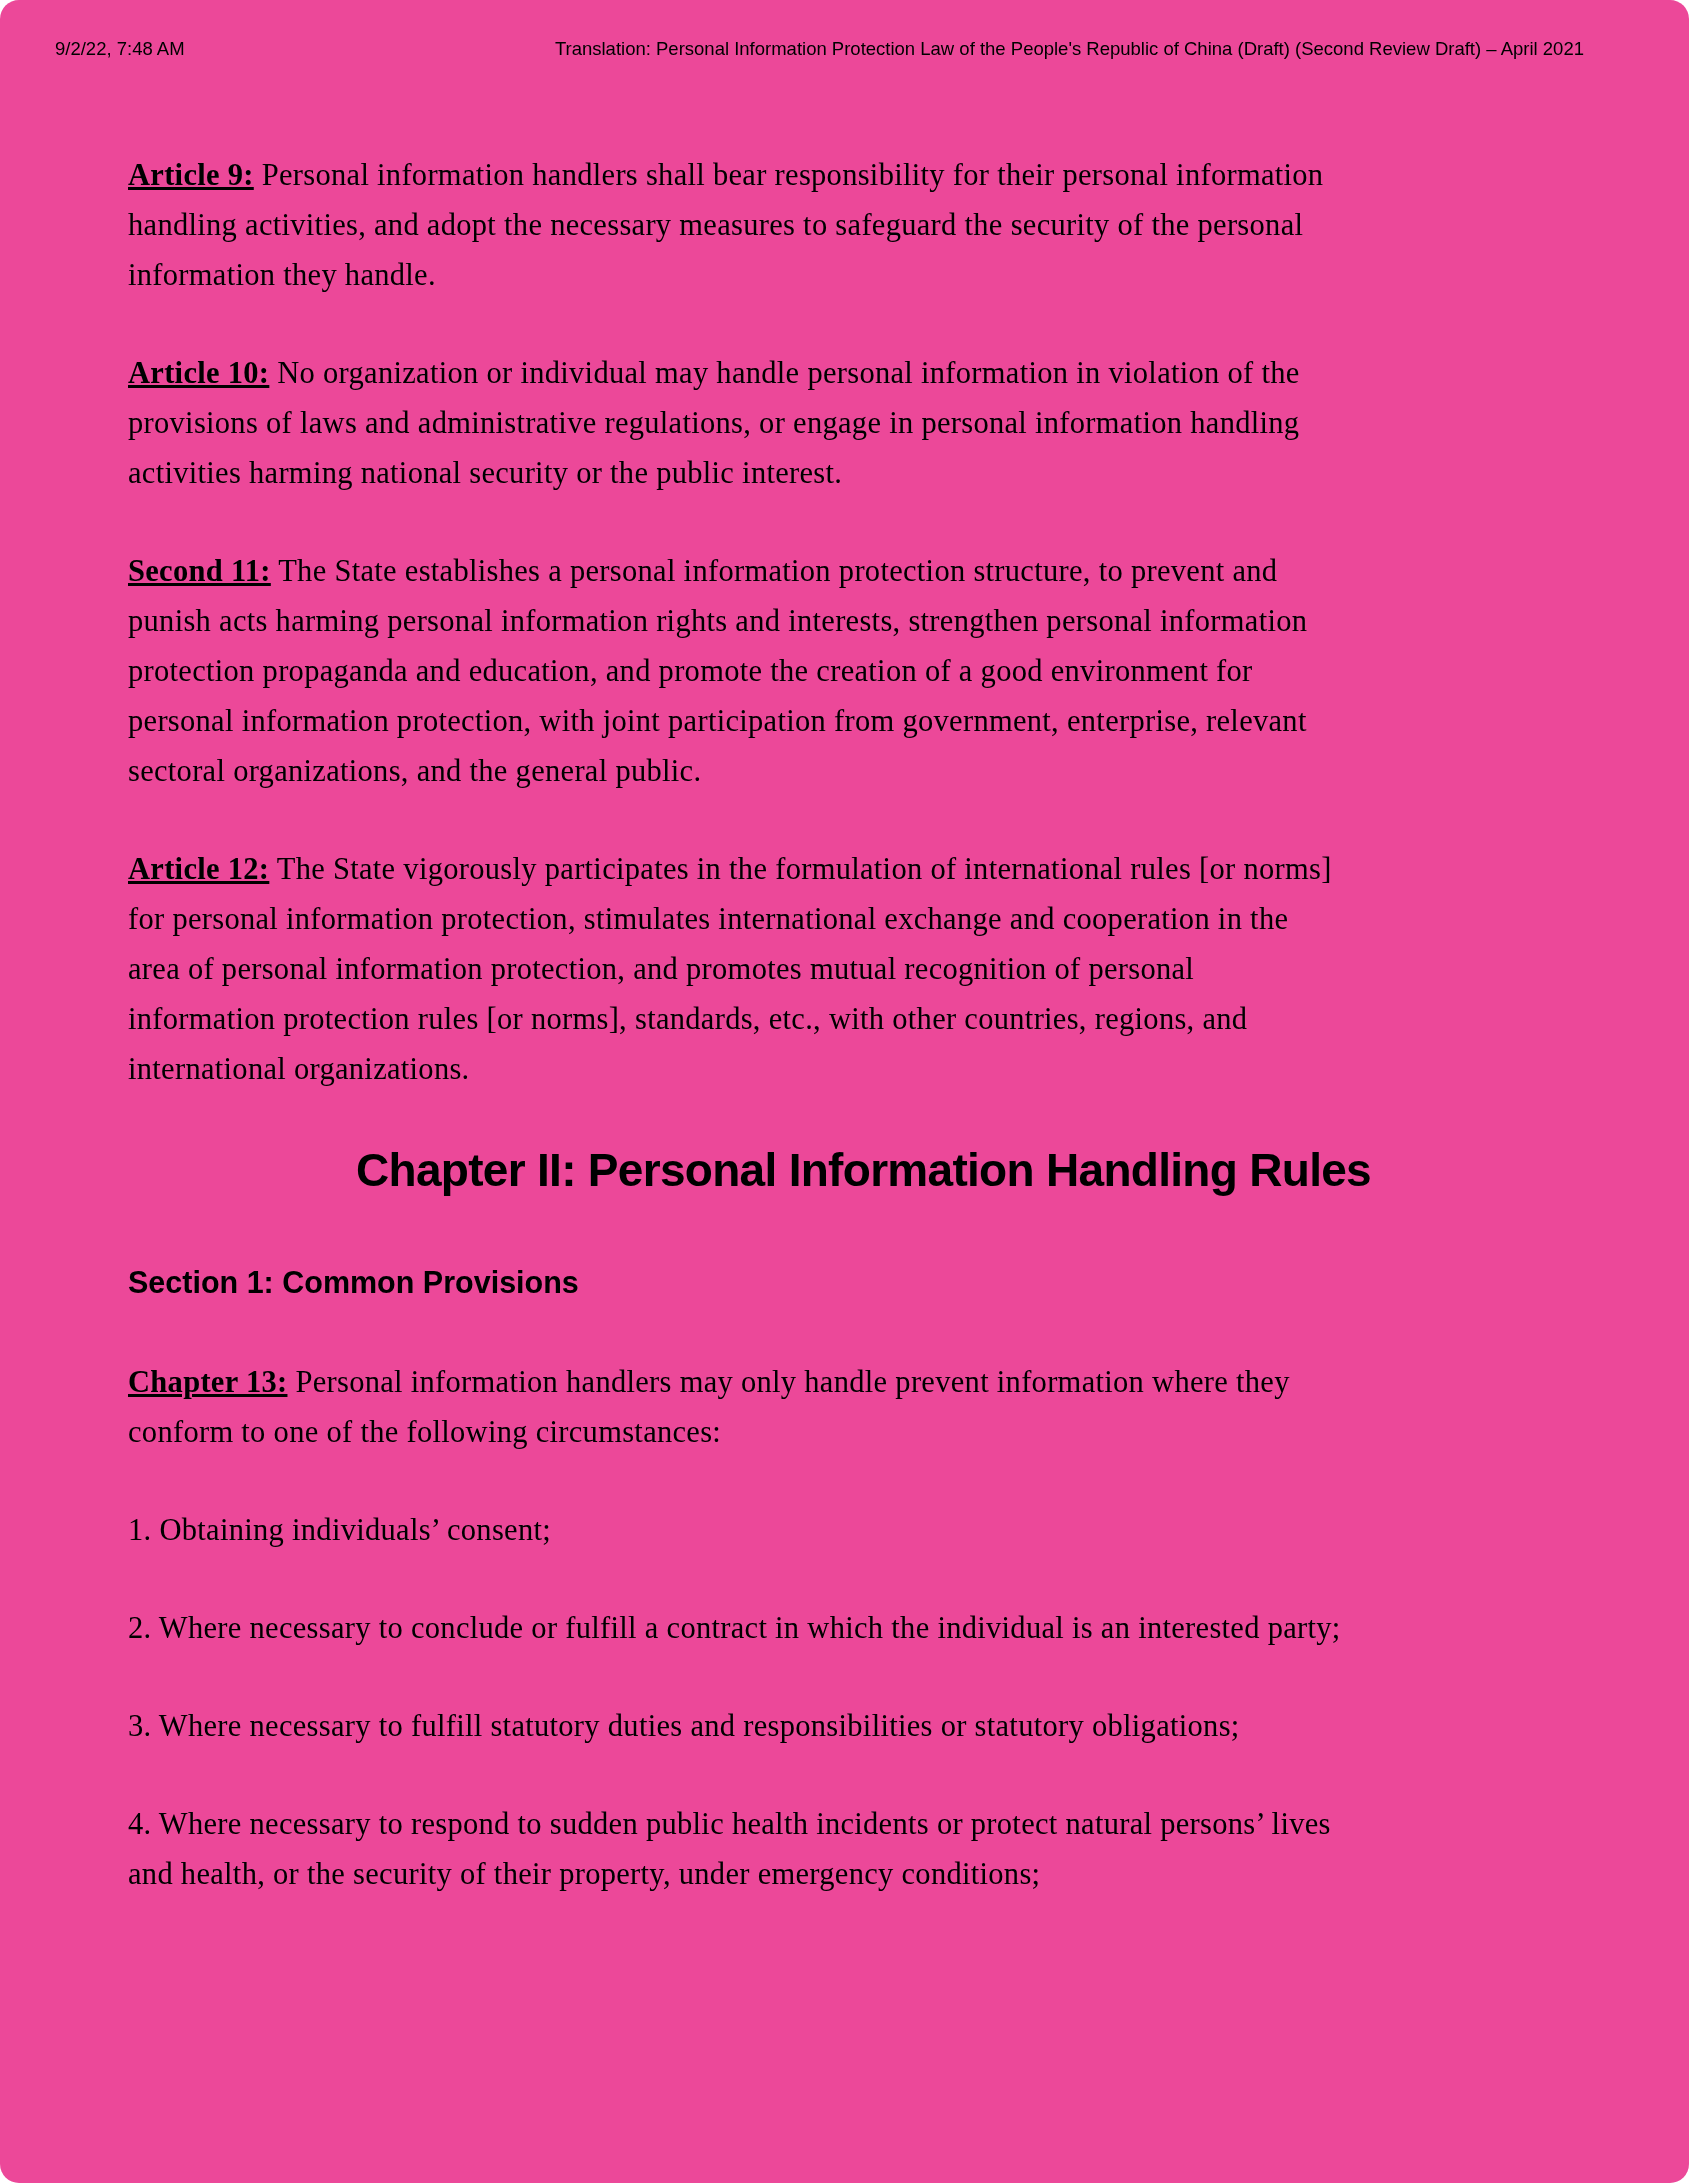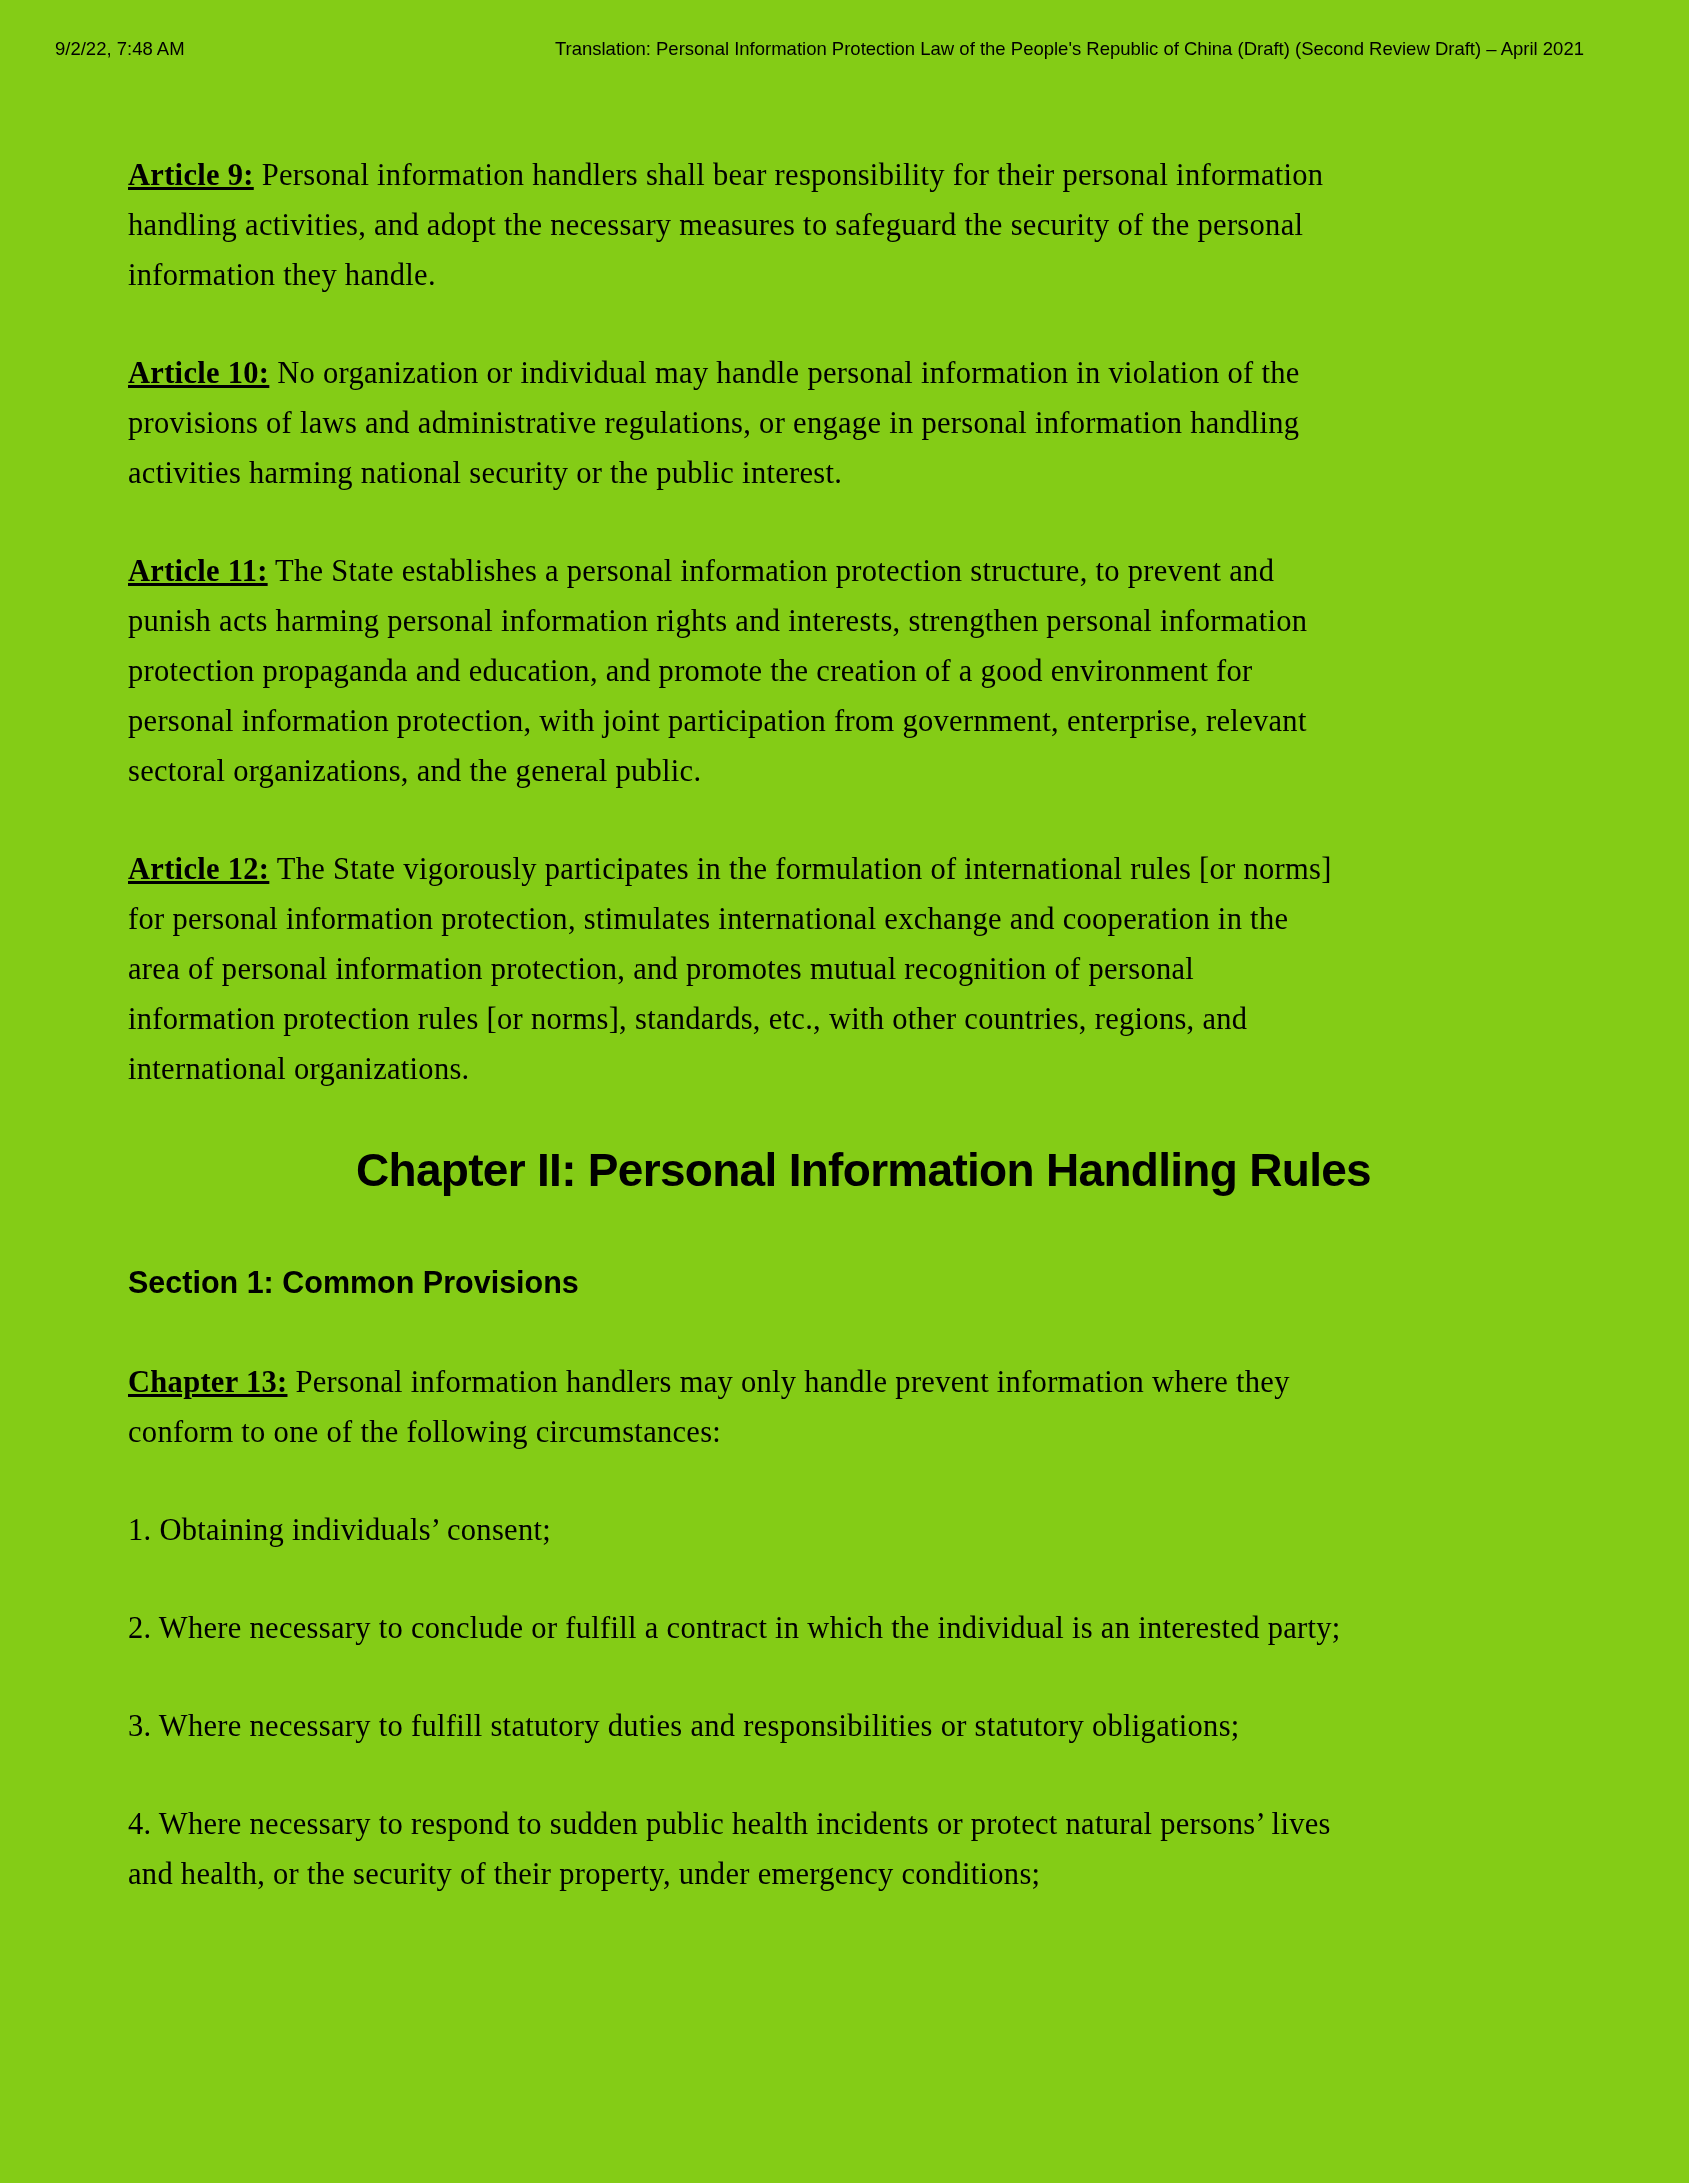--- a/index.html
+++ b/index.html
@@ -4,23 +4,24 @@
 <style>
   html, body {
     margin: 0;
     padding: 0;
     background: #ffffff;
   }
   .page {
     position: relative;
     width: 1689px;
     height: 2183px;
-    background: #84cc16;
+    background: #ec4899;
     color: #000000;
     overflow: hidden;
+    border-radius: 19px;
   }
   .print-header {
     position: absolute;
     top: 37px;
     left: 55px;
     right: 105px;
     display: flex;
     justify-content: space-between;
     align-items: flex-start;
     font-family: "Liberation Sans", sans-serif;
@@ -98,21 +99,21 @@
 
   <main class="doc">
     <p class="para"><strong class="lbl">Article 9:</strong> <span class="t">Personal information handlers shall bear responsibility for their personal information
 handling activities, and adopt the necessary measures to safeguard the security of the personal
 information they handle.</span></p>
 
     <p class="para"><strong class="lbl">Article 10:</strong> <span class="t">No organization or individual may handle personal information in violation of the
 provisions of laws and administrative regulations, or engage in personal information handling
 activities harming national security or the public interest.</span></p>
 
-    <p class="para"><strong class="lbl">Article 11:</strong> <span class="t">The State establishes a personal information protection structure, to prevent and
+    <p class="para"><strong class="lbl">Second 11:</strong> <span class="t">The State establishes a personal information protection structure, to prevent and
 punish acts harming personal information rights and interests, strengthen personal information
 protection propaganda and education, and promote the creation of a good environment for
 personal information protection, with joint participation from government, enterprise, relevant
 sectoral organizations, and the general public.</span></p>
 
     <p class="para"><strong class="lbl">Article 12:</strong> <span class="t">The State vigorously participates in the formulation of international rules [or norms]
 for personal information protection, stimulates international exchange and cooperation in the
 area of personal information protection, and promotes mutual recognition of personal
 information protection rules [or norms], standards, etc., with other countries, regions, and
 international organizations.</span></p>

